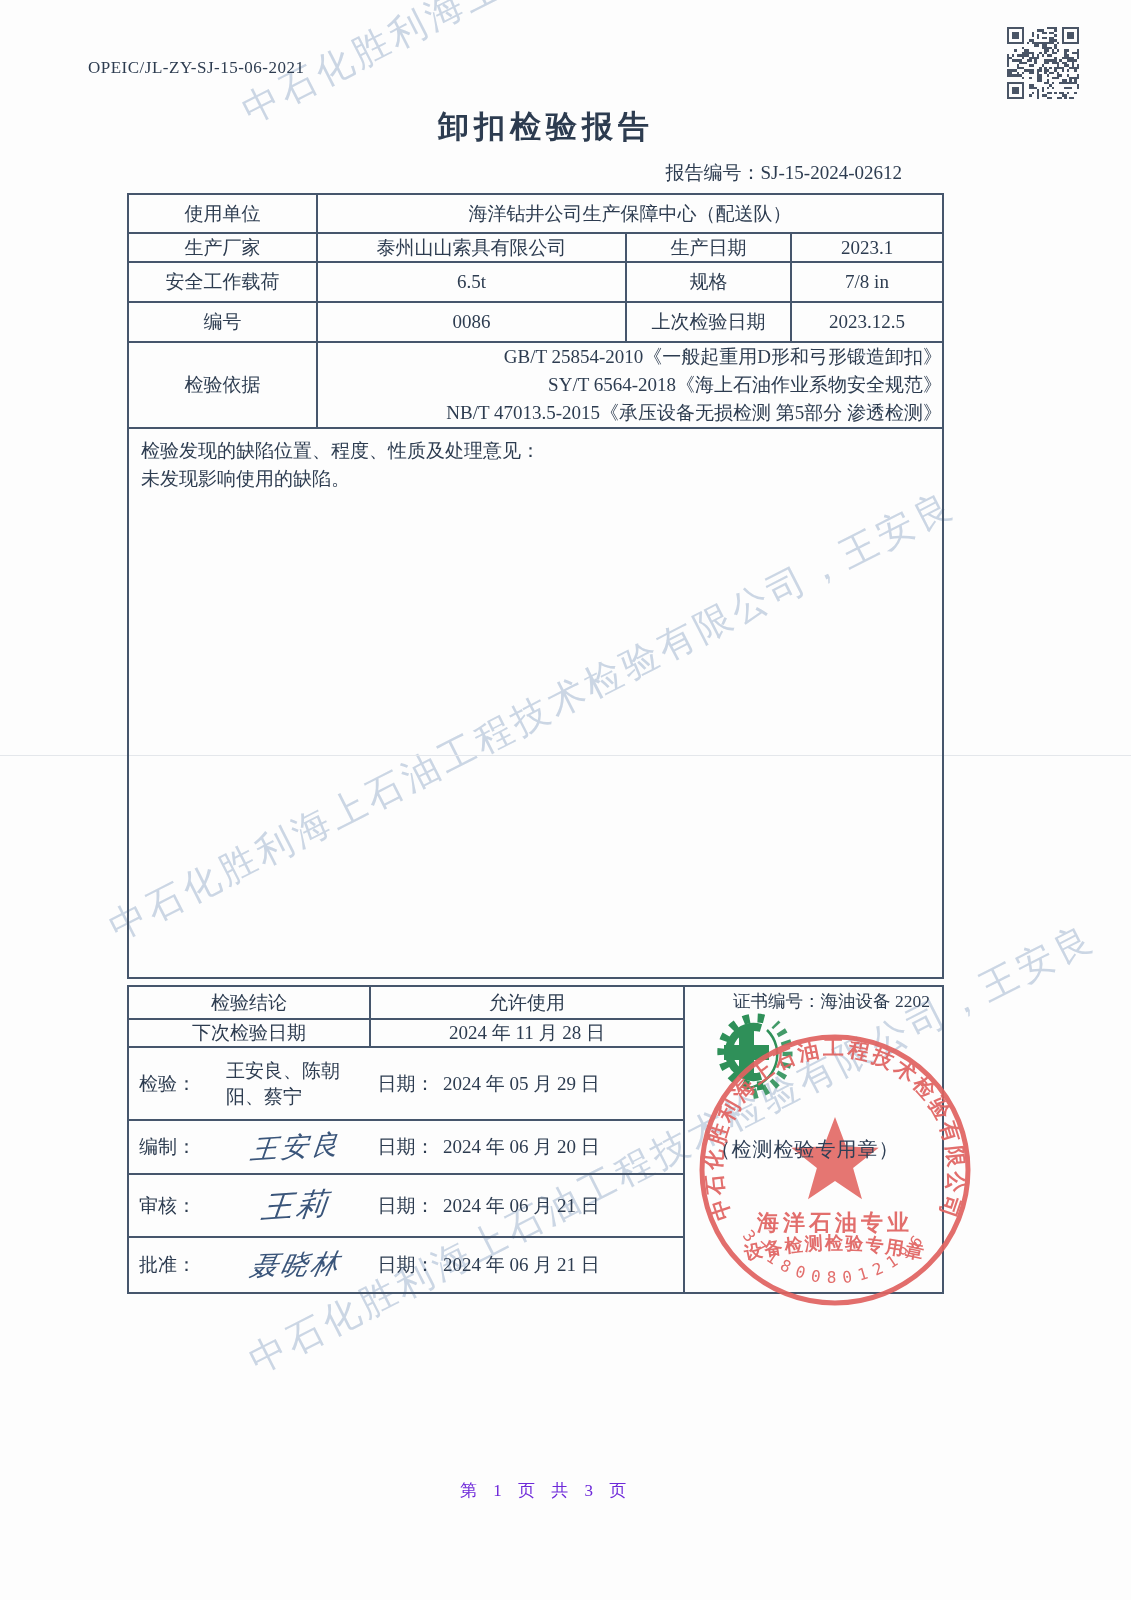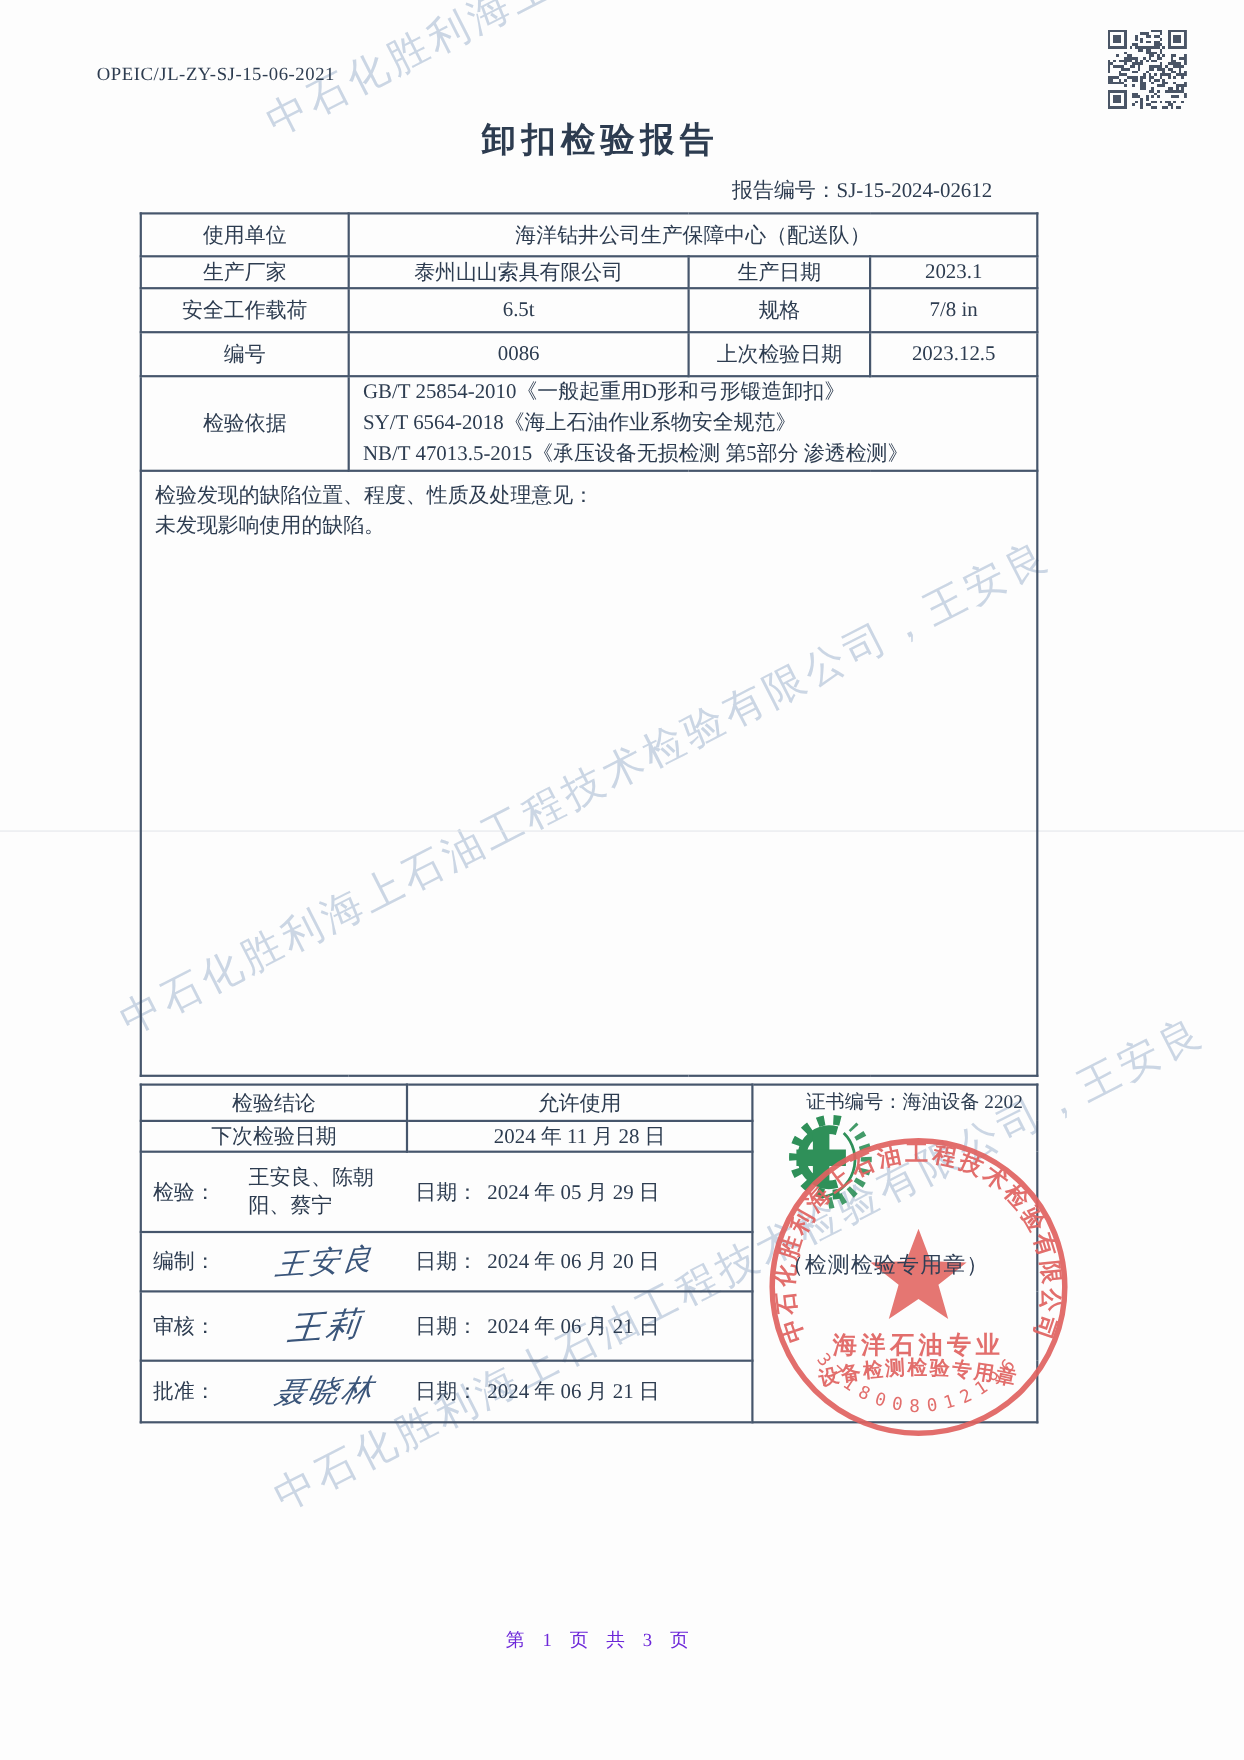--- a/index.html
+++ b/index.html
@@ -25,21 +25,21 @@
   .report-no{top:160px;right:229px;font-size:19px;z-index:2;}
   
   table{border-collapse:collapse;table-layout:fixed;z-index:2;position:absolute;
         background:transparent;}
   td{border:2px solid #46566c;font-size:19px;text-align:center;
      vertical-align:middle;padding:0;overflow:hidden;}
   .t1{left:127px;top:193px;width:815px;}
   .t2{left:127px;top:985px;width:815px;}
   td.left{text-align:left;padding-left:12px;}
   td.topleft{text-align:left;vertical-align:top;padding:8px 12px;}
-  .basis-line{line-height:28px;text-align:left;}
+  .basis-line{line-height:28px;text-align:right;}
   .defect-line{line-height:28px;}
   
   .sigrow{display:flex;align-items:center;height:100%;}
   .sigrow .rlabel{width:84px;text-align:left;padding-left:10px;flex:none;}
   .sigrow .names{flex:1;display:flex;justify-content:center;}
   .sigrow .names .nwrap{width:140px;line-height:1.35;text-align:left;}
   .sigrow .dlabel{width:74px;flex:none;text-align:center;}
   .sigrow .dval{width:240px;flex:none;text-align:left;}
   .hw{
     font-size:27px;color:#3a557a;font-style:italic;letter-spacing:3px;

